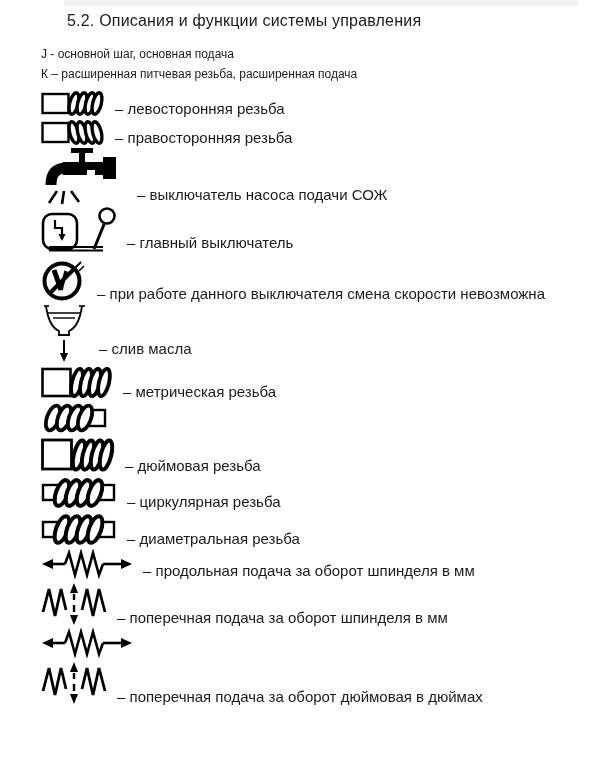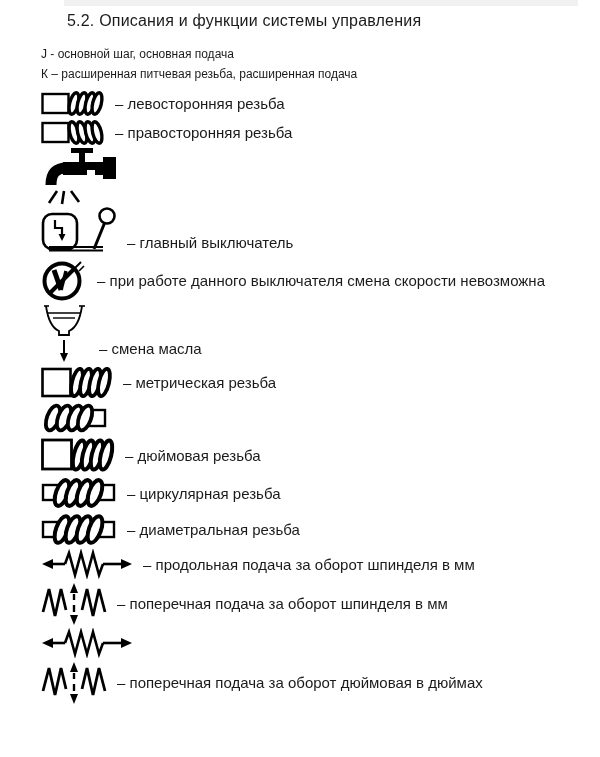--- a/index.html
+++ b/index.html
@@ -6,21 +6,21 @@
   body{
     width:600px;height:757px;background:#ffffff;overflow:hidden;
     font-family:"Liberation Sans","DejaVu Sans",sans-serif;
     color:#1b1b1b;position:relative;
   }
   .scan-band{position:absolute;left:64px;top:0;width:514px;height:6px;background:#f1f1f1;}
   .page{padding:8px 10px 0 41px;}
   .title{margin:4px 0 14px 26px;font-size:16px;letter-spacing:.2px;}
   .intro{font-size:12px;line-height:20px;margin:0;}
   .rows{margin-top:6px;}
-  .row{display:flex;align-items:center;gap:10px;margin:2px 0;}
+  .row{display:flex;align-items:flex-end;gap:10px;margin:2px 0;}
   .row.bottom{align-items:flex-end;}
   .lbl{font-size:15px;white-space:nowrap;}
   .row.bottom .lbl{margin-bottom:6px;}
   .row.bottom.low .lbl{margin-bottom:2px;}
   svg{display:block;flex:0 0 auto;}
   .ink{stroke:#000;fill:none;}
 </style>
 </head>
 <body>
 
@@ -68,20 +68,21 @@
         <rect x="22" y="14" width="44" height="13" fill="#000"></rect>
         <rect x="62" y="9" width="13" height="22" fill="#000"></rect>
         <rect x="46" y="22" width="8" height="5" fill="#fff"></rect>
         <path d="M26,20 C14,20 10,26 10,37" class="ink" stroke-width="11"></path>
         <g stroke="#000" stroke-width="2.6">
           <line x1="8" y1="55" x2="16" y2="43"></line>
           <line x1="23" y1="43" x2="21" y2="56"></line>
           <line x1="30" y1="43" x2="38" y2="54"></line>
         </g>
       </svg>
+      <span class="lbl">– выключатель насоса подачи СОЖ</span>
     </div>
 
     <div class="row bottom">
       <svg width="76" height="50" viewBox="0 0 76 50">
         <rect x="2" y="7" rx="9" width="34" height="35" fill="#fff" stroke="#000" stroke-width="2.6"></rect>
         <path d="M14,13 L14,21 L21,21 L21,28" class="ink" stroke-width="2.2"></path>
         <polygon points="17.5,27 24.5,27 21,34" fill="#000"></polygon>
         <line x1="8" y1="40" x2="62" y2="40" class="ink" stroke-width="1.8"></line>
         <line x1="8" y1="43.5" x2="62" y2="43.5" class="ink" stroke-width="1.8"></line>
         <line x1="53" y1="42" x2="64" y2="15" class="ink" stroke-width="3"></line>
@@ -106,21 +107,21 @@
     <div class="row bottom">
       <svg width="48" height="59" viewBox="0 0 48 59">
         <path d="M5,2 C7,16 11,24 18,27 L18,31 L28,31 L28,27 C35,24 39,16 41,2" class="ink" stroke-width="1.8"></path>
         <line x1="6" y1="9" x2="40" y2="9" class="ink" stroke-width="1.6"></line>
         <line x1="12" y1="14" x2="34" y2="14" class="ink" stroke-width="1.4"></line>
         <line x1="3" y1="2" x2="8" y2="2" class="ink" stroke-width="1.6"></line>
         <line x1="38" y1="2" x2="44" y2="2" class="ink" stroke-width="1.6"></line>
         <line x1="23" y1="36" x2="23" y2="51" class="ink" stroke-width="2"></line>
         <polygon points="19,49 27,49 23,58" fill="#000"></polygon>
       </svg>
-      <span class="lbl">– смена масла</span>
+      <span class="lbl">– слив масла</span>
     </div>
 
     <div class="row">
       <svg width="72" height="35" viewBox="0 0 72 35">
         <rect x="1.5" y="4" width="28" height="27" fill="#fff" stroke="#000" stroke-width="2.6"></rect>
         <g fill="#fff" stroke="#000" stroke-width="3.8">
           <ellipse cx="36" cy="17.5" rx="5" ry="14" transform="rotate(14 36 17.5)"></ellipse>
           <ellipse cx="45" cy="17.5" rx="5" ry="14" transform="rotate(14 45 17.5)"></ellipse>
           <ellipse cx="54" cy="17.5" rx="5" ry="14" transform="rotate(14 54 17.5)"></ellipse>
           <ellipse cx="63" cy="17.5" rx="5" ry="14" transform="rotate(14 63 17.5)"></ellipse>

